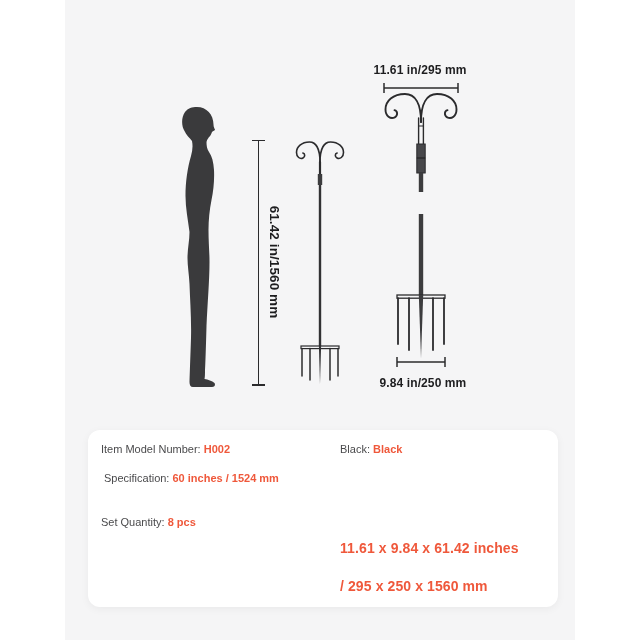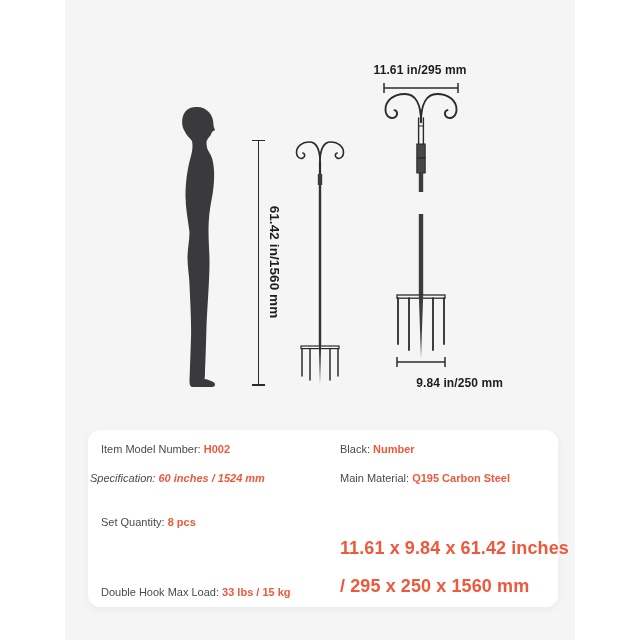--- a/index.html
+++ b/index.html
@@ -32,21 +32,21 @@
     box-shadow:0 2px 8px rgba(0,0,0,0.05);
   }
   .spec-row{
     position:absolute;height:20px;line-height:20px;white-space:nowrap;
     font-size:11px;
   }
   .spec-label{color:#4a4a4c;}
   .spec-value{color:#ef583b;font-weight:bold;}
   .dim-value-line{
     position:absolute;height:18px;line-height:18px;white-space:nowrap;
-    font-size:18px;color:#ef583b;font-weight:bold;letter-spacing:0.1px;
+    font-size:14px;color:#ef583b;font-weight:bold;letter-spacing:0.1px;
   }
   svg{display:block;}
 </style>
 </head>
 <body>
 
 <div class="panel"></div>
 
 <div>
 
@@ -137,45 +137,37 @@
     <polygon points="42.8,213 47.2,213 45,276" fill="#3c3c3e"></polygon>
 
     <g stroke="#2b2b2d" stroke-width="1.5">
       <line x1="21" y1="280" x2="69" y2="280"></line>
       <line x1="21" y1="275" x2="21" y2="285"></line>
       <line x1="69" y1="275" x2="69" y2="285"></line>
     </g>
   </svg>
 
   <div class="dim-label" style="left:340px;top:63px;width:160px;">11.61 in/295 mm</div>
-  <div class="dim-label" style="left:343px;top:376px;width:160px;text-align:right;">9.84 in/250 mm</div>
+  <div class="dim-label" style="left:343px;top:376px;width:160px;">9.84 in/250 mm</div>
 </div>
 
 <div class="spec-card">
 
   <div class="spec-row" style="left:13px;top:9px;">
     <span class="spec-label">Item Model Number:</span>
     <span class="spec-value">H002</span>
   </div>
-  <div class="spec-row" style="left:2px;top:37.5px;font-style:italic;">
+  <div class="spec-row" style="left:16px;top:37.5px;">
     <span class="spec-label">Specification:</span>
     <span class="spec-value">60 inches / 1524 mm</span>
   </div>
   <div class="spec-row" style="left:13px;top:66px;margin-top:16px;">
     <span class="spec-label">Set Quantity:</span>
     <span class="spec-value">8 pcs</span>
   </div>
-  <div class="spec-row" style="left:13px;top:151.5px;">
-    <span class="spec-label">Double Hook Max Load:</span>
-    <span class="spec-value">33 lbs / 15 kg</span>
-  </div>
 
   <div class="spec-row" style="left:252px;top:9px;">
     <span class="spec-label">Black:</span>
-    <span class="spec-value">Number</span>
-  </div>
-  <div class="spec-row" style="left:252px;top:37.5px;">
-    <span class="spec-label">Main Material:</span>
-    <span class="spec-value">Q195 Carbon Steel</span>
+    <span class="spec-value">Black</span>
   </div>
   <div class="dim-value-line" style="left:252px;top:109px;">11.61 x 9.84 x 61.42 inches</div>
   <div class="dim-value-line" style="left:252px;top:126.5px;margin-top:20px;">/ 295 x 250 x 1560 mm</div>
 </div>
 
 </body></html>

